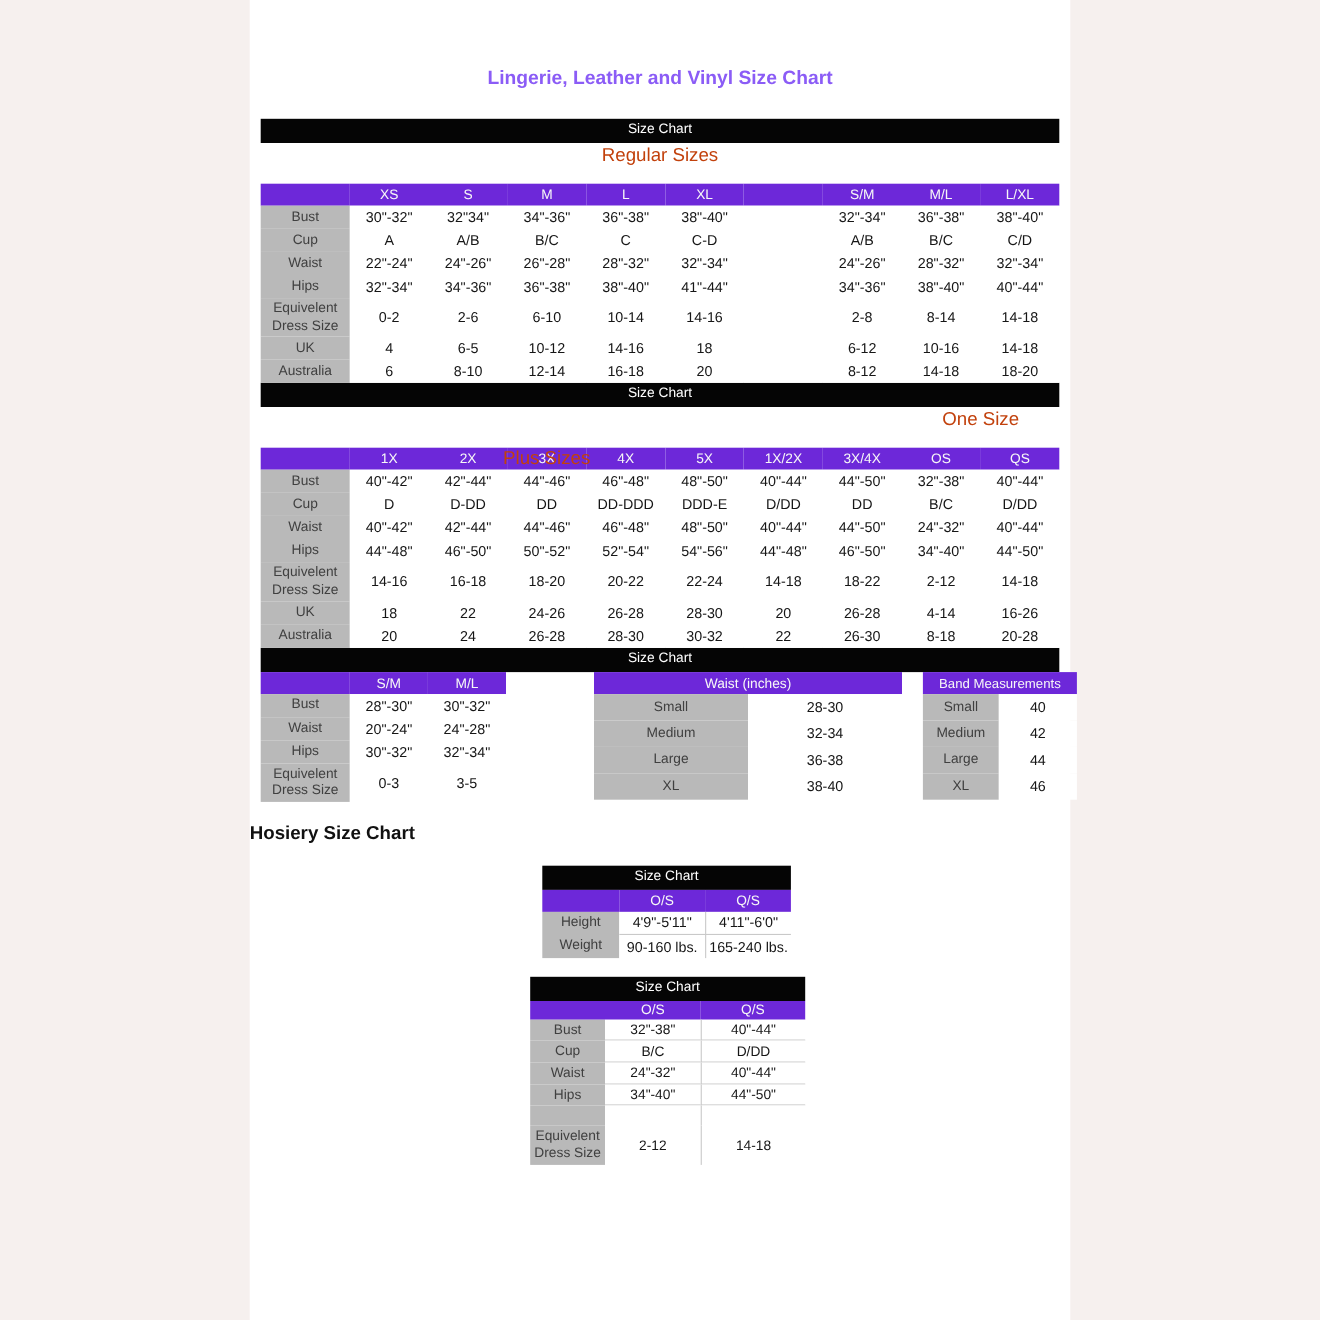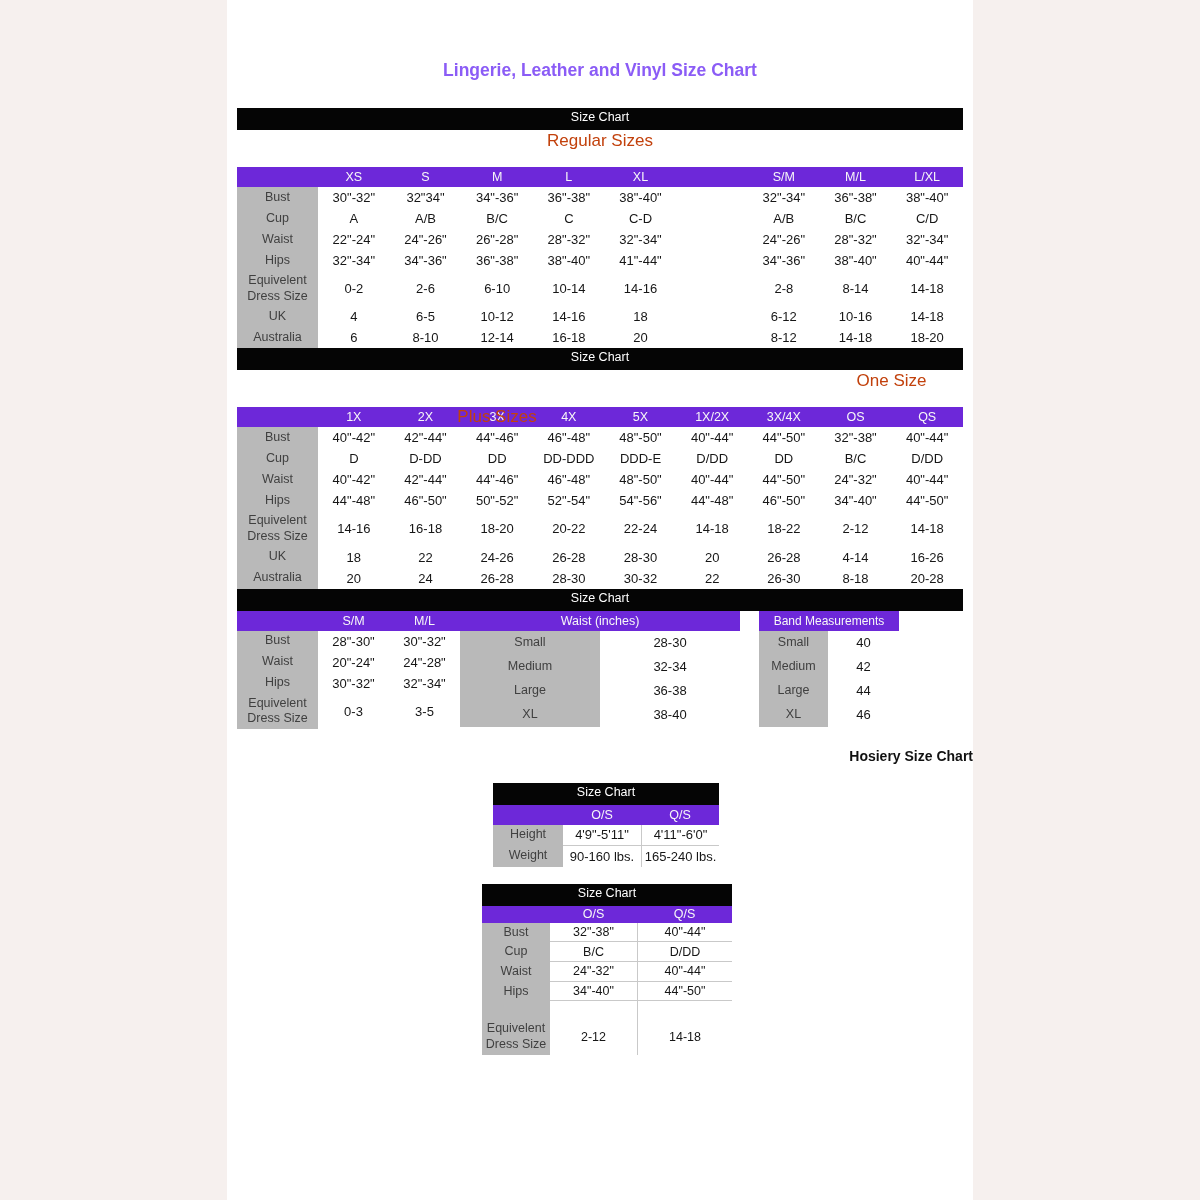--- a/index.html
+++ b/index.html
@@ -6,39 +6,39 @@
   html,body { margin:0; padding:0; }
   body {
     background:#f6f0ee;
     font-family:"Liberation Sans","DejaVu Sans",sans-serif;
     color:#1a1a1a;
     width:1200px; height:1200px; overflow:hidden;
   }
   .page { width:746px; min-height:1200px; margin:0 auto; background:#ffffff; padding-bottom:90px; }
 
   .main-title { margin:0; padding-top:60px; text-align:center; font-size:17.5px; font-weight:bold; color:#8b5cf6; }
-  .sub-chart-title { margin:19px 0 0; text-align:right; font-size:14px; font-weight:bold; color:#111; }
+  .sub-chart-title { margin:19px 0 0; text-align:left; font-size:17px; font-weight:bold; color:#111; }
 
   .main-wrap { width:726px; margin:27px auto 0; }
 
   .banner { height:22px; line-height:18px; background:#050505; color:#fff; text-align:center; font-size:12.5px; }
   .subtitle-row { height:37px; line-height:22px; text-align:center; font-size:17px; position:relative; color:#c2410c; }
   .subtitle-row .pos-plus   { position:absolute; left:81px;  width:358px; text-align:center;margin-top:36px; }
   .subtitle-row .pos-one    { position:absolute; right:0;    width:143px; text-align:center; }
   .subtitle-row .pos-junior { position:absolute; left:0;     width:223px; text-align:center; }
   .subtitle-row .pos-mens   { position:absolute; left:303px; width:423px; text-align:center; }
 
   .grid { display:grid; }
   .hcell { background:#6d28d9; color:#f7f7f7; font-size:12.5px; display:flex; align-items:center; justify-content:center; min-height:20px; padding:0 2px; }
   .lcell { background:#b9b9b9; color:#404040; font-size:12.5px; display:flex; align-items:center; justify-content:center; text-align:center; line-height:1.25; min-height:21px; padding:2px 2px; }
   .vcell { background:#fff; color:#161616; font-size:13px; display:flex; align-items:center; justify-content:center; min-height:21px; white-space:nowrap; }
 
   .gt-main   { grid-template-columns:81px repeat(9,1fr); width:726px; }
   .gt-junior { grid-template-columns:81px 71px 71px; width:223px; }
-  .gt-mens-waist { grid-template-columns:140px 140px; width:280px; }
+  .gt-mens-waist { grid-template-columns:140px 140px; width:280px; margin-left:80px; }
   .gt-mens-band  { grid-template-columns:69px 71px; width:140px; margin-left:3px;padding-left:16px; }
   .gt-mens-waist .lcell, .gt-mens-waist .vcell,
   .gt-mens-band  .lcell, .gt-mens-band  .vcell { min-height:24px; }
   .gt-mens-band .hcell { font-size:12px; }
   .span2 { grid-column:1 / -1; }
   .jm-row { display:flex; align-items:flex-start; }
 
   .small-wrap { margin:0 auto; position:relative; }
   .hosiery-wrap { width:226px; margin-top:19px; left:6px; }
   .vivace-wrap  { width:250px; margin-top:17px; left:7px; }

